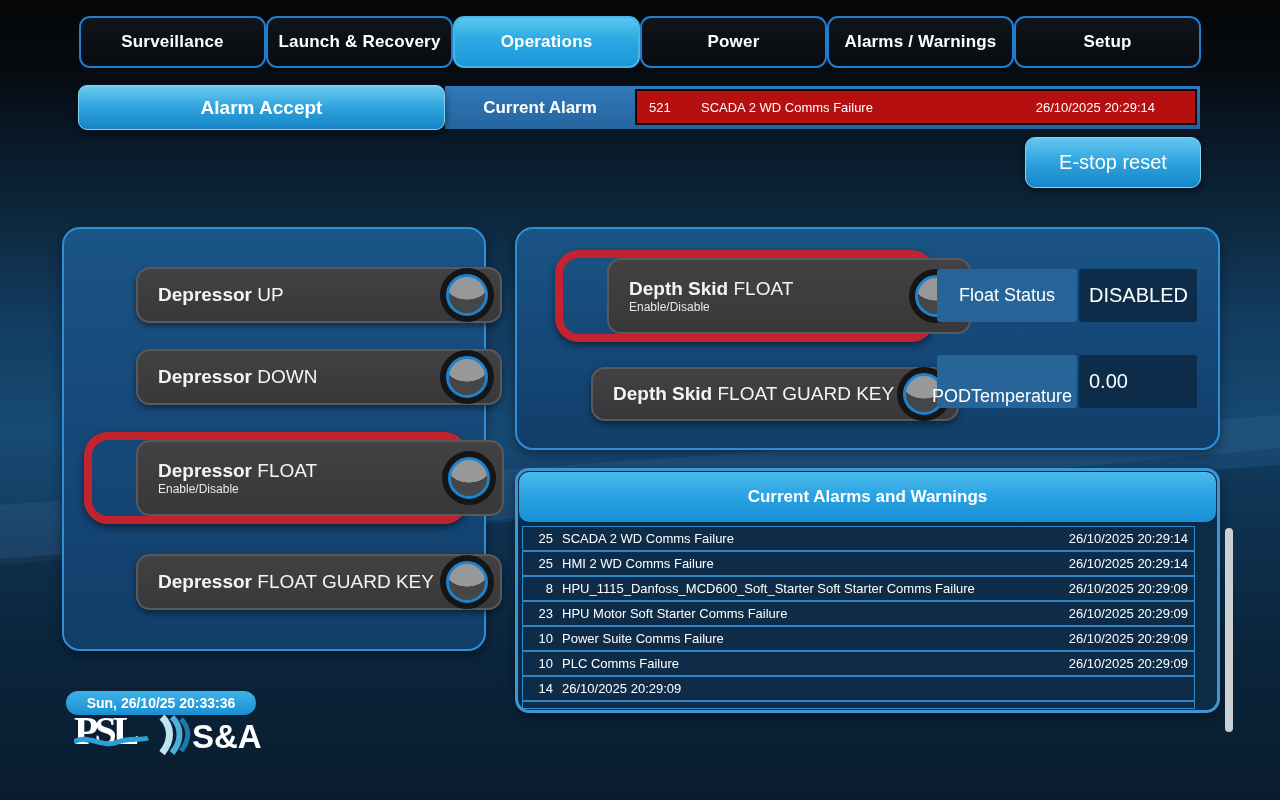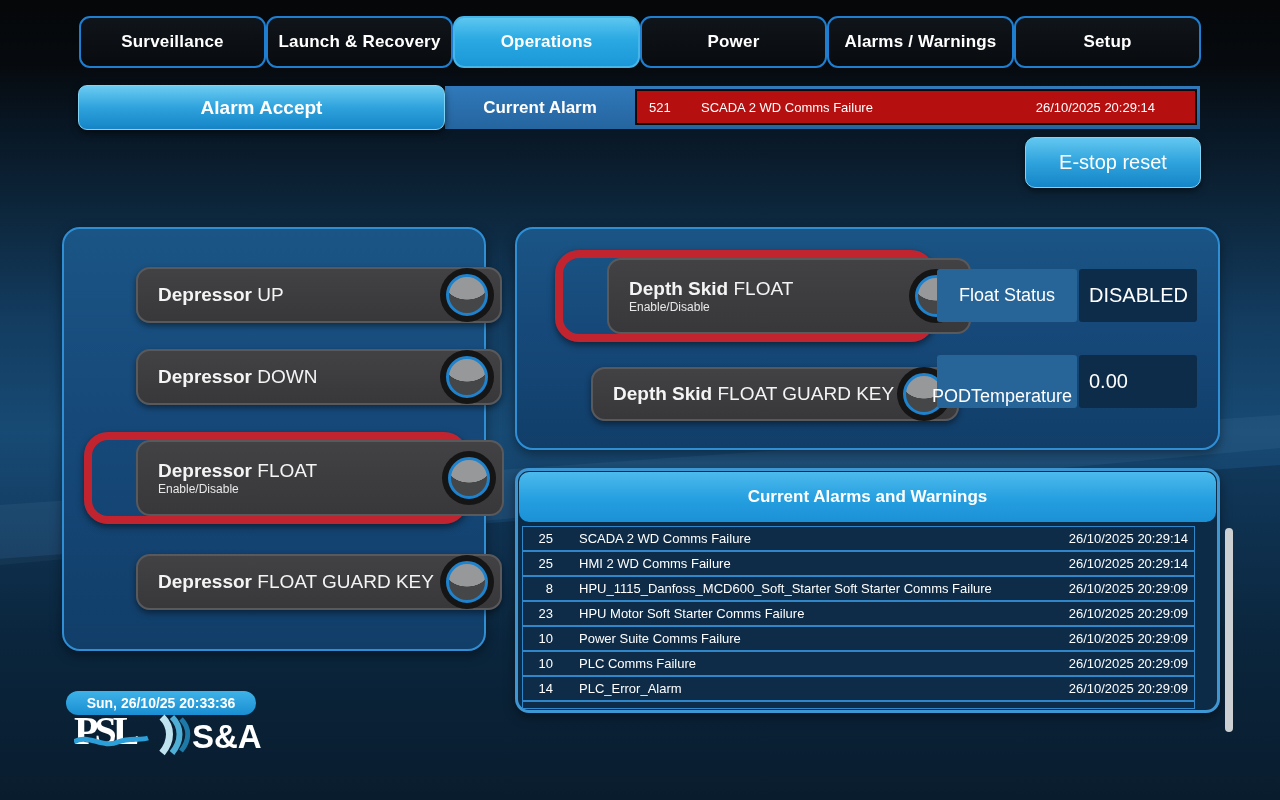--- a/index.html
+++ b/index.html
@@ -93,21 +93,21 @@
   .alarms-panel { position:absolute; left:515px; top:468px; width:705px; height:245px;
     border:3px solid #3e97d3; border-radius:14px; background:#0c2b46;
     box-shadow:0 4px 12px rgba(0,0,0,.4); }
   .alarms-header { margin:1px; height:50px; border-radius:10px;
     background:linear-gradient(180deg,#4cbaec 0%,#259fe0 55%,#1b90d6 100%);
     display:flex; align-items:center; justify-content:center;
     font-size:17px; font-weight:bold; }
   .alarms-body { position:relative; margin-top:4px; }
   .alarm-row { margin:0 22px 0 4px; height:25px; border:1px solid #2f86c8;
     background:#0e2c48; display:flex; align-items:center; font-size:13px; }
-  .alarm-row .num  { width:30px; text-align:right; margin-right:26px; }
+  .alarm-row .num  { width:30px; text-align:right; margin-right:9px; }
   .alarm-row .desc { flex:1; }
   .alarm-row .time { margin-right:6px; }
   .alarm-row.empty { height:8px; }
   .alarms-scrollbar { position:absolute; right:-16px; top:2px; width:8px; height:204px;
     background:#cdd0d3; border-radius:4px; cursor:pointer; }
 
   
   .datetime { position:absolute; left:66px; top:691px; width:190px; height:24px;
     border-radius:12px; background:linear-gradient(180deg,#3db3e8 0%,#1a8ed2 100%);
     display:flex; align-items:center; justify-content:center;
@@ -246,21 +246,20 @@
         <span class="desc">Power Suite Comms Failure</span>
         <span class="time">26/10/2025 20:29:09</span>
       </div>
       <div class="alarm-row">
         <span class="num">10</span>
         <span class="desc">PLC Comms Failure</span>
         <span class="time">26/10/2025 20:29:09</span>
       </div>
       <div class="alarm-row">
         <span class="num">14</span>
-        <span class="desc">PLC_Error_Alarm</span>
         <span class="time">26/10/2025 20:29:09</span>
       </div>
       <div class="alarm-row empty"></div>
       <div class="alarms-scrollbar"></div>
     </div>
   </section>
 
   <div class="datetime">Sun, 26/10/25 20:33:36</div>
 
   <div class="logo">

